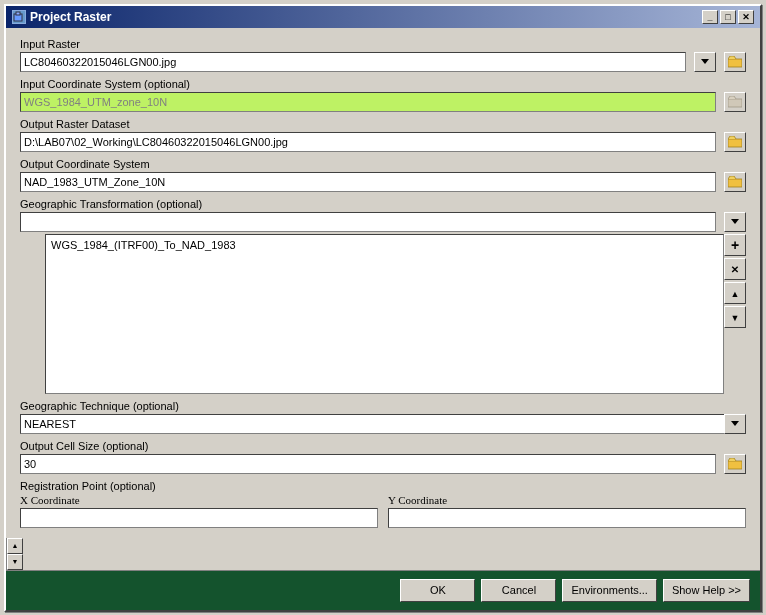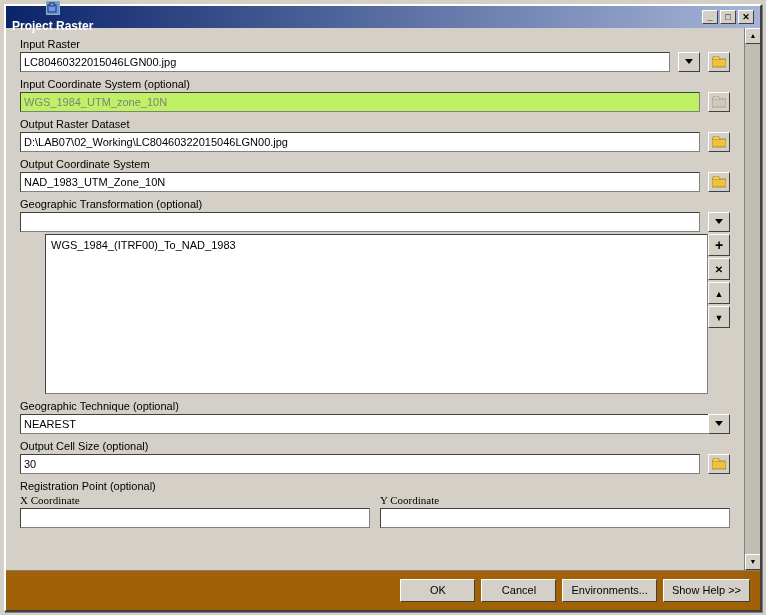--- a/index.html
+++ b/index.html
@@ -34,21 +34,20 @@
       display: flex;
       align-items: center;
       justify-content: space-between;
       height: 22px;
       flex-shrink: 0;
     }
     .title-bar-left {
       display: flex;
       align-items: center;
       gap: 4px;
-      flex-direction: column;
     }
     .title-bar-icon {
       width: 14px;
       height: 14px;
       background: #6699cc;
       border: 1px solid #88aadd;
       font-size: 9px;
       display: flex;
       align-items: center;
       justify-content: center;
@@ -69,21 +68,21 @@
       cursor: pointer;
       display: flex;
       align-items: center;
       justify-content: center;
       color: #000;
       font-weight: bold;
     }
     .window-body {
       flex: 1;
       display: flex;
-      flex-direction: row;
+      flex-direction: column;
       overflow: hidden;
     }
     .main-content {
       flex: 1;
       padding: 10px 14px;
       overflow-y: auto;
       display: flex;
       flex-direction: column;
       gap: 6px;
     }
@@ -206,21 +205,21 @@
     .coord-row {
       display: flex;
       gap: 10px;
     }
     .coord-field {
       flex: 1;
       font-family: Liberation Serif, serif;
     }
     .footer {
       height: 40px;
-      background: #a16207;
+      background: #14532d;
       border-top: 1px solid #808080;
       display: flex;
       align-items: center;
       justify-content: flex-end;
       padding: 0 10px;
       gap: 6px;
       flex-shrink: 0;
     }
     .footer-btn {
       height: 23px;

